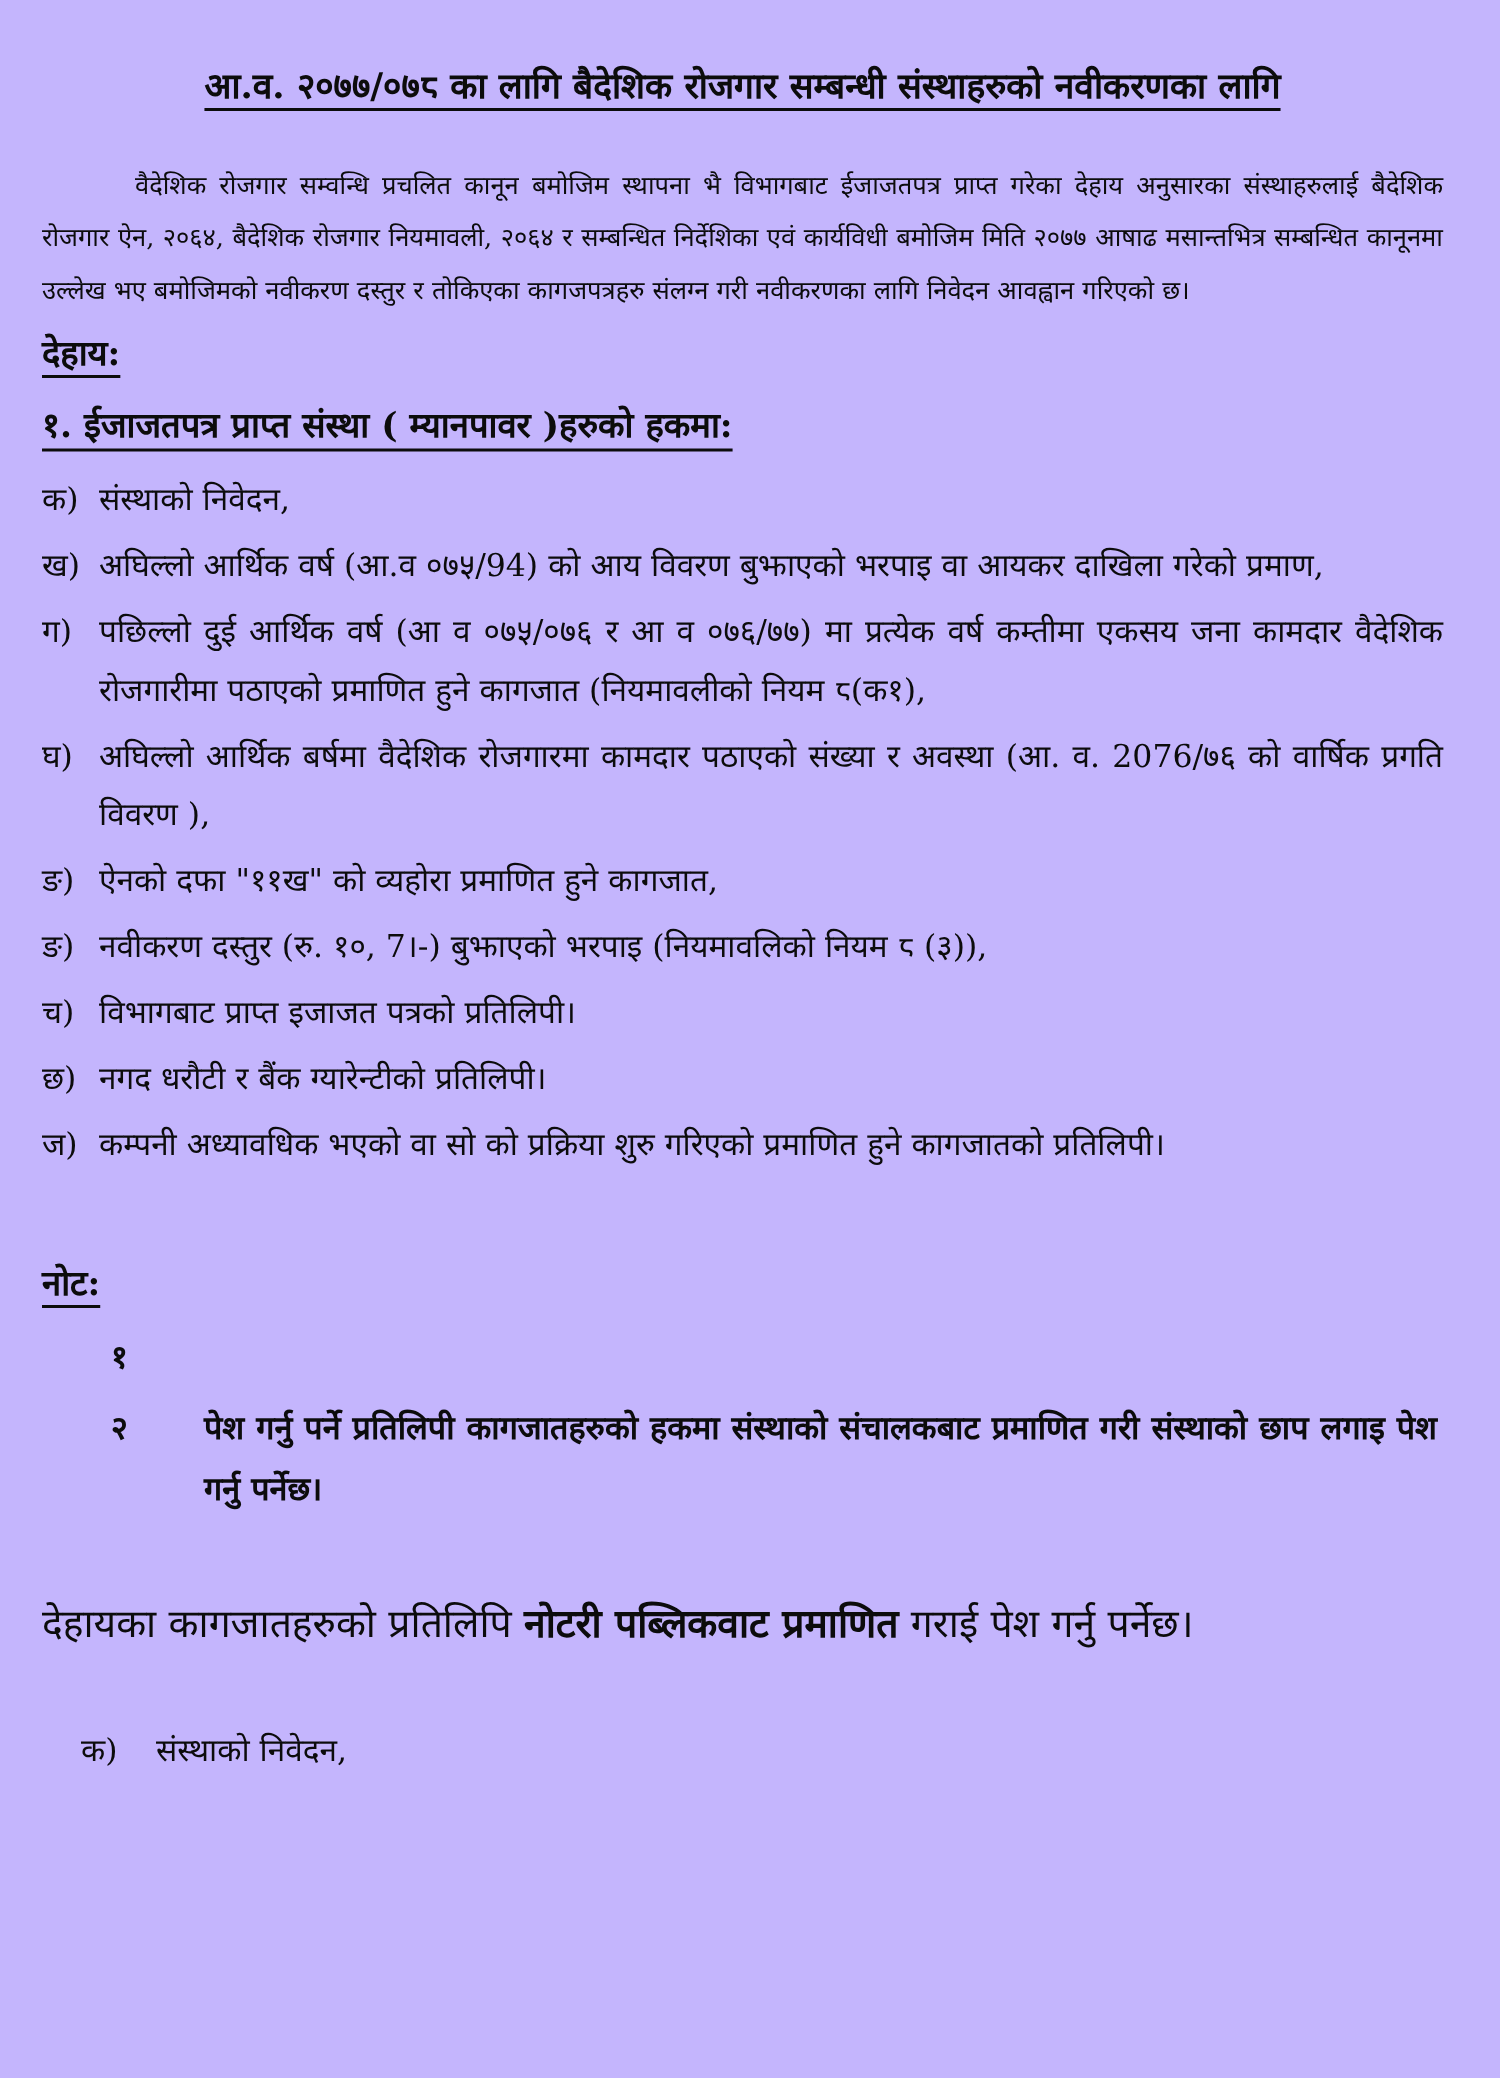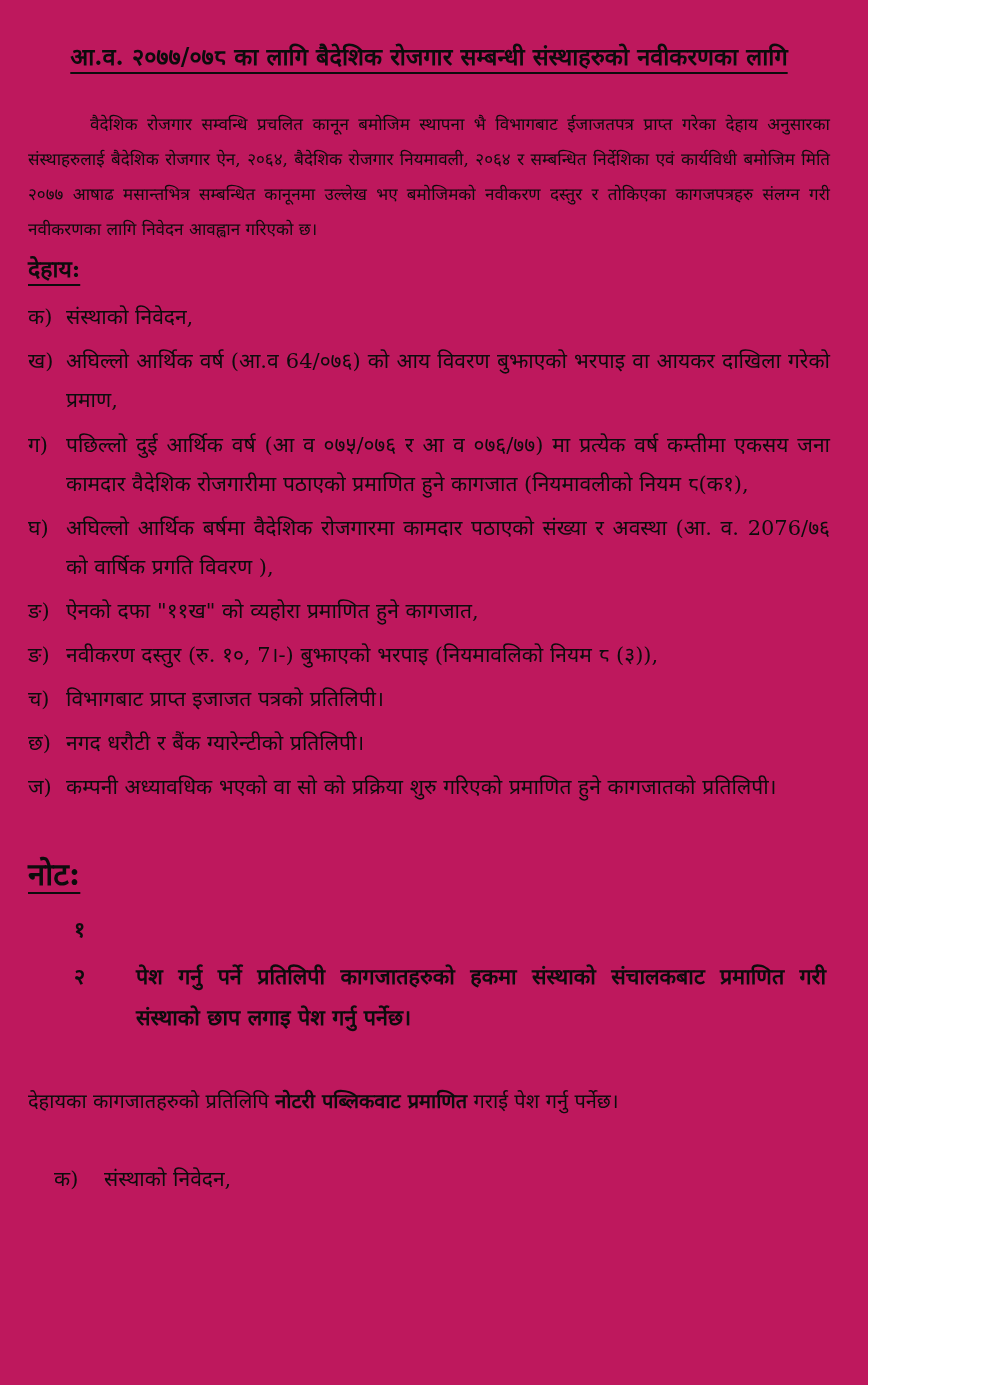--- a/index.html
+++ b/index.html
@@ -3,25 +3,25 @@
 <meta charset="utf-8">
 <style>
   html, body {
     margin: 0;
     padding: 0;
     background: #ffffff;
     color: #0c0c0c;
     font-family: "DejaVu Serif", "DejaVu Sans", serif;
   }
   .page {
-    width: 868px;
+    width: 1000px;
     height: 1385px;
     box-sizing: border-box;
     padding: 34px 38px 20px 28px;
-    background: #be185d;
+    background: #c4b5fd;
     overflow: hidden;
   }
   .u {
     text-decoration: underline;
     text-decoration-thickness: 2px;
     text-underline-offset: 7px;
   }
   .title {
     text-align: center;
     font-size: 23.5px;
@@ -57,23 +57,23 @@
   }
   .li .marker {
     flex: 0 0 38px;
   }
   .li .txt {
     flex: 1;
     text-align: justify;
   }
   .note-block { margin-top: 38px; }
   .note-heading {
-    font-size: 31px;
+    font-size: 23px;
     font-weight: bold;
-    margin: 7px 0 16px 0;
+    margin: 17px 0 16px 0;
     display: inline-block;
   }
   .note-li {
     display: flex;
     font-size: 21.5px;
     font-weight: bold;
     line-height: 1.9;
     margin-bottom: 6px;
   }
   .note-li .num {
@@ -81,21 +81,21 @@
     padding-left: 46px;
     box-sizing: content-box;
   }
   .note-li .txt {
     flex: 1;
     text-align: justify;
     padding-right: 4px;
   }
   .sec2 { margin-top: 44px; }
   .sec2-intro {
-    font-size: 20px;
+    font-size: 26px;
     line-height: 1.9;
     margin: 0 0 40px 0;
   }
   .sec2-intro .b { font-weight: bold; }
   .list2 { margin-top: 26px; }
   .list2 .li {
     margin-bottom: 14px;
   }
   .list2 .li .marker {
     flex: 0 0 50px;
@@ -110,29 +110,32 @@
   <h1 class="title">
     <span class="u">आ.व. २०७७/०७८ का लागि बैदेशिक रोजगार सम्बन्धी संस्थाहरुको नवीकरणका लागि</span><br>
   </h1>
 
   <p class="intro">वैदेशिक रोजगार सम्वन्धि प्रचलित कानून बमोजिम स्थापना भै विभागबाट ईजाजतपत्र प्राप्त गरेका देहाय अनुसारका संस्थाहरुलाई बैदेशिक रोजगार ऐन, २०६४, बैदेशिक रोजगार नियमावली, २०६४ र सम्बन्धित निर्देशिका एवं कार्यविधी बमोजिम मिति २०७७ आषाढ मसान्तभित्र सम्बन्धित कानूनमा उल्लेख भए बमोजिमको नवीकरण दस्तुर र तोकिएका कागजपत्रहरु संलग्न गरी नवीकरणका लागि निवेदन आवह्वान गरिएको छ।</p>
 
   <div>
     <span class="dehaya u">देहाय:</span>
   </div>
 
+  <h2 class="sec-heading">
+    <span class="u">१.  ईजाजतपत्र प्राप्त संस्था ( म्यानपावर )हरुको हकमा:</span>
+  </h2>
 
   <div class="list">
     <div class="li">
       <span class="marker">क)</span>
       <span class="txt">संस्थाको निवेदन,</span>
     </div>
     <div class="li">
       <span class="marker">ख)</span>
-      <span class="txt">अघिल्लो आर्थिक वर्ष (आ.व 64/०७६) को आय विवरण बुझाएको भरपाइ वा आयकर दाखिला गरेको प्रमाण,</span>
+      <span class="txt">अघिल्लो आर्थिक वर्ष (आ.व ०७५/94) को आय विवरण बुझाएको भरपाइ वा आयकर दाखिला गरेको प्रमाण,</span>
     </div>
     <div class="li">
       <span class="marker">ग)</span>
       <span class="txt">पछिल्लो दुई आर्थिक वर्ष (आ व ०७५/०७६ र आ व ०७६/७७) मा प्रत्येक वर्ष कम्तीमा एकसय जना कामदार वैदेशिक रोजगारीमा पठाएको प्रमाणित हुने कागजात (नियमावलीको नियम ८(क१),</span>
     </div>
     <div class="li">
       <span class="marker">घ)</span>
       <span class="txt">अघिल्लो आर्थिक बर्षमा वैदेशिक रोजगारमा कामदार पठाएको संख्या र अवस्था (आ. व. 2076/७६ को वार्षिक प्रगति विवरण ),</span>
     </div>
     <div class="li">

